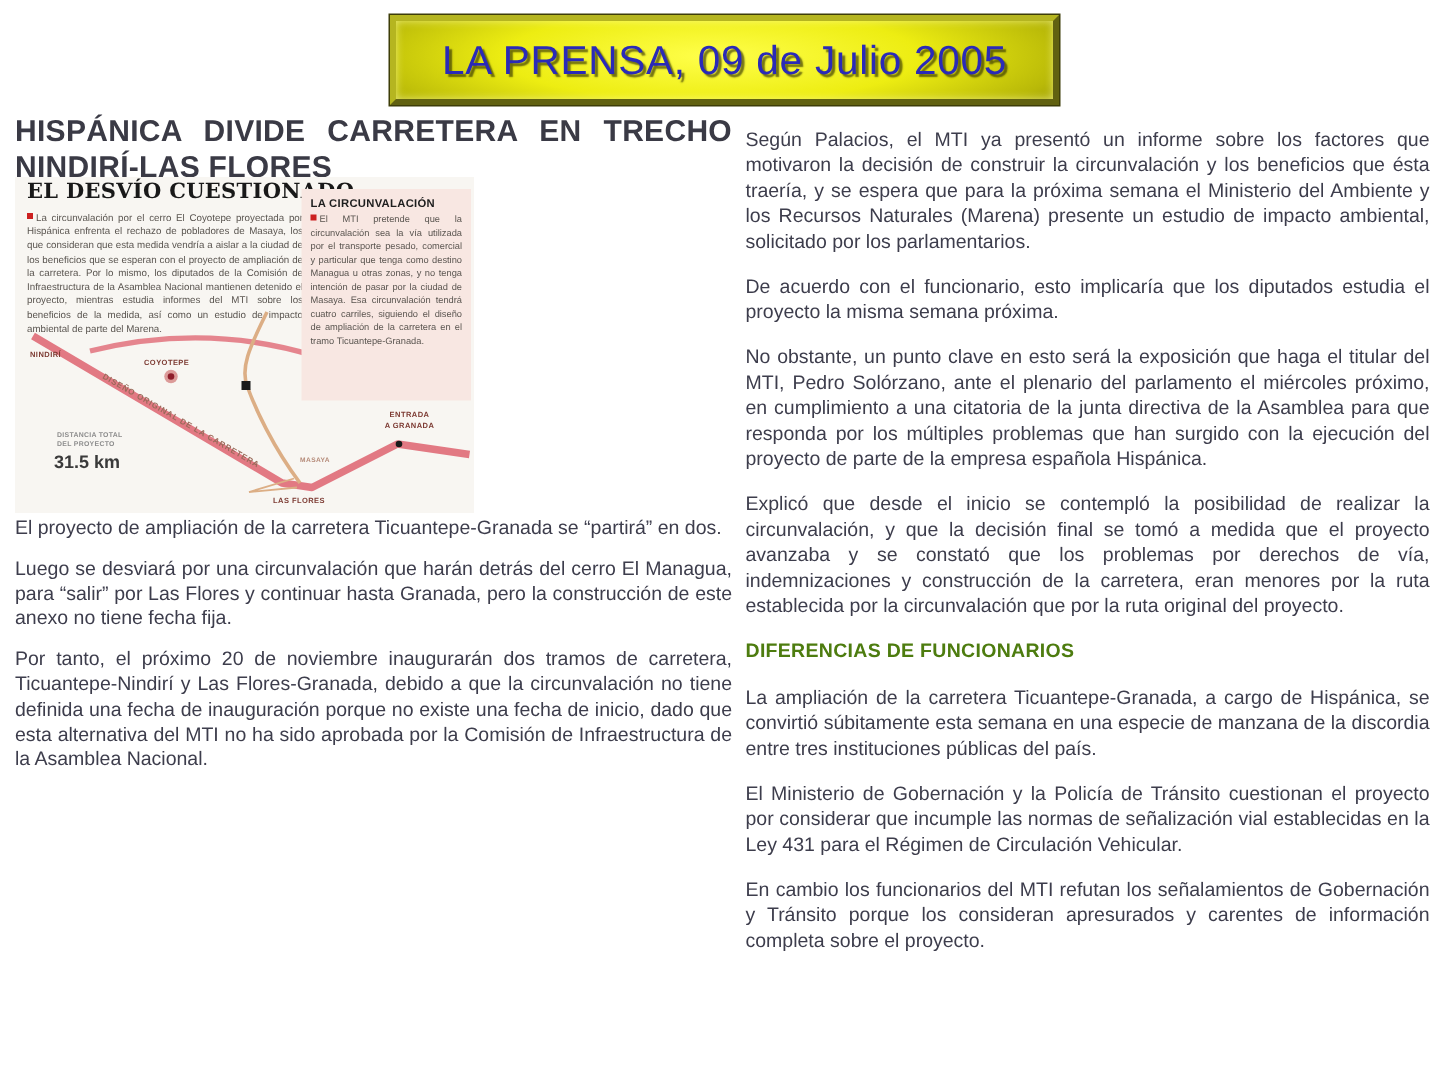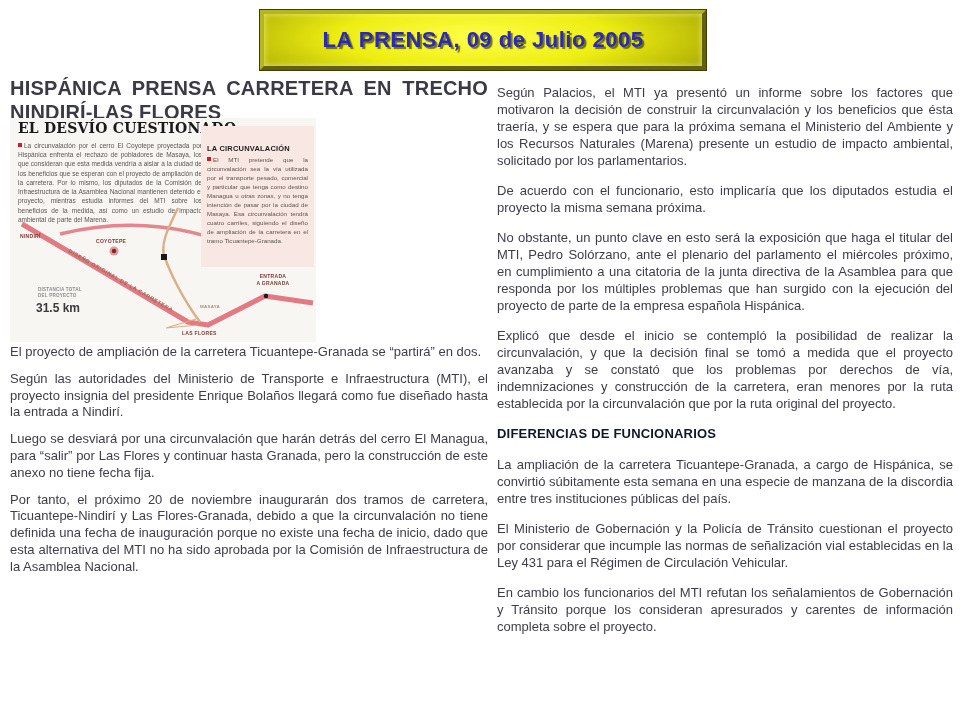--- a/index.html
+++ b/index.html
@@ -11,21 +11,21 @@
   .banner{
     position:absolute;left:260px;top:10px;width:446px;height:60px;
     box-sizing:border-box;
     background:radial-gradient(ellipse 75% 140% at 48% 45%, #ffff4a 0%, #eded12 42%, #b9b908 72%, #6f6f03 100%);
     border:4px outset #b5b520;
     outline:1px solid #3d3d08;
     display:flex;align-items:center;justify-content:center;
     box-shadow:inset 0 0 6px rgba(255,255,160,.7);
   }
   .banner-text{
-    font-size:22px;font-weight:bold;color:#2a2ab8;letter-spacing:.5px;
+    font-size:27px;font-weight:normal;color:#2a2ab8;letter-spacing:.5px;
     text-shadow:2px 2px 1px rgba(45,45,0,.65);
     white-space:nowrap;
   }
   
   .headline{
     position:absolute;left:10px;top:76px;width:478px;
     font-size:20px;font-weight:bold;color:#3a3a45;
     line-height:1.2;text-align:justify;letter-spacing:.2px;
   }
   
@@ -38,53 +38,53 @@
     position:absolute;left:8px;top:2px;z-index:2;
     font-family:"DejaVu Serif", serif;font-weight:bold;
     font-size:14px;color:#191919;letter-spacing:.2px;
   }
   .ig-intro{
     position:absolute;left:8px;top:23px;width:184px;z-index:2;
     font-size:6.5px;line-height:1.42;color:#5a5550;text-align:justify;
   }
   .ig-sidebar{
     position:absolute;right:2px;top:8px;width:113px;height:141px;z-index:2;
-    background:#f8e7e2;padding:18px 6px;box-sizing:border-box;
+    background:#f8e7e2;padding:5px 6px;box-sizing:border-box;
   }
   .ig-sidebar-title{font-size:7.5px;font-weight:bold;color:#1d1d1d;margin-bottom:3px;letter-spacing:.2px;}
   .ig-sidebar-text{font-size:6.2px;line-height:1.45;color:#5a5550;text-align:justify;}
   .sq{
     display:inline-block;width:4px;height:4px;background:#cc2020;
     margin-right:2px;vertical-align:1px;
   }
   .map-label{fill:#7c3a32;font-size:5px;font-weight:bold;letter-spacing:.3px;font-family:"Liberation Sans",sans-serif;}
   .map-label-soft{fill:#b58a78;font-size:4.4px;font-weight:bold;letter-spacing:.3px;font-family:"Liberation Sans",sans-serif;}
   .map-road-label{fill:#9a6a5a;font-size:5.4px;font-weight:bold;letter-spacing:.6px;font-family:"Liberation Sans",sans-serif;}
   .map-dist{fill:#8d8d8d;font-size:4.6px;font-weight:bold;letter-spacing:.2px;font-family:"Liberation Sans",sans-serif;}
   .map-dist-value{fill:#3a3a3a;font-size:12px;font-weight:600;font-family:"Liberation Sans",sans-serif;}
   
   .col{position:absolute;color:#3d3d4c;}
   .col p{margin:0;text-align:justify;}
   .col-left{left:10px;top:344px;width:478px;font-size:13px;line-height:16.8px;}
   .col-left p{margin-bottom:10px;}
   .col-right{left:497px;top:84px;width:456px;font-size:13px;line-height:17px;}
   .col-right p{margin-bottom:13px;}
   .subheading{
-    font-weight:bold;font-size:13px;color:#0f172a;
+    font-weight:bold;font-size:13px;color:#4d7c0f;
     margin:3px 0 14px 0;letter-spacing:.2px;
   }
 </style>
 </head>
 <body>
 
 <div class="banner">
   <span class="banner-text">LA PRENSA, 09 de Julio 2005</span>
 </div>
 
-<div class="headline">HISPÁNICA PRENSA CARRETERA EN TRECHO NINDIRÍ-LAS FLORES</div>
+<div class="headline">HISPÁNICA DIVIDE CARRETERA EN TRECHO NINDIRÍ-LAS FLORES</div>
 
 <div class="infographic">
   <svg width="306" height="224" viewBox="0 0 306 224">
 
     <path d="M 50,116 Q 148,92 238,134" fill="none" stroke="#e27983" stroke-width="3.6" opacity="0.9"></path>
     <path d="M 12,106 L 178,204 L 198,207 L 255,178 L 303,185" fill="none" stroke="#e27983" stroke-width="5" stroke-linejoin="round"></path>
     <path d="M 168,90 C 156,114 150,128 155,140 C 160,154 172,180 190,204" fill="none" stroke="#dcae85" stroke-width="2.4"></path>
     <path d="M 186,201 L 156,210 L 188,207" fill="none" stroke="#dcae85" stroke-width="1.2"></path>
 
     <rect x="151" y="136" width="6" height="6" fill="#1a1a1a"></rect>
@@ -109,21 +109,20 @@
   <div class="ig-intro"><span class="sq"></span><span>La circunvalación por el cerro El Coyotepe proyectada por Hispánica enfrenta el rechazo de pobladores de Masaya, los que consideran que esta medida vendría a aislar a la ciudad de los beneficios que se esperan con el proyecto de ampliación de la carretera. Por lo mismo, los diputados de la Comisión de Infraestructura de la Asamblea Nacional mantienen detenido el proyecto, mientras estudia informes del MTI sobre los beneficios de la medida, así como un estudio de impacto ambiental de parte del Marena.</span></div>
 
   <div class="ig-sidebar">
     <div class="ig-sidebar-title">LA CIRCUNVALACIÓN</div>
     <div class="ig-sidebar-text"><span class="sq"></span><span>El MTI pretende que la circunvalación sea la vía utilizada por el transporte pesado, comercial y particular que tenga como destino Managua u otras zonas, y no tenga intención de pasar por la ciudad de Masaya. Esa circunvalación tendrá cuatro carriles, siguiendo el diseño de ampliación de la carretera en el tramo Ticuantepe-Granada.</span></div>
   </div>
 </div>
 
 <div class="col col-left">
   <p>El proyecto de ampliación de la carretera Ticuantepe-Granada se “partirá” en dos.</p>
-  <p>Según las autoridades del Ministerio de Transporte e Infraestructura (MTI), el proyecto insignia del presidente Enrique Bolaños llegará como fue diseñado hasta la entrada a Nindirí.</p>
   <p>Luego se desviará por una circunvalación que harán detrás del cerro El Managua, para “salir” por Las Flores y continuar hasta Granada, pero la construcción de este anexo no tiene fecha fija.</p>
   <p>Por tanto, el próximo 20 de noviembre inaugurarán dos tramos de carretera, Ticuantepe-Nindirí y Las Flores-Granada, debido a que la circunvalación no tiene definida una fecha de inauguración porque no existe una fecha de inicio, dado que esta alternativa del MTI no ha sido aprobada por la Comisión de Infraestructura de la Asamblea Nacional.</p>
 </div>
 
 <div class="col col-right">
   <p>Según Palacios, el MTI ya presentó un informe sobre los factores que motivaron la decisión de construir la circunvalación y los beneficios que ésta traería, y se espera que para la próxima semana el Ministerio del Ambiente y los Recursos Naturales (Marena) presente un estudio de impacto ambiental, solicitado por los parlamentarios.</p>
   <p>De acuerdo con el funcionario, esto implicaría que los diputados estudia el proyecto la misma semana próxima.</p>
   <p>No obstante, un punto clave en esto será la exposición que haga el titular del MTI, Pedro Solórzano, ante el plenario del parlamento el miércoles próximo, en cumplimiento a una citatoria de la junta directiva de la Asamblea para que responda por los múltiples problemas que han surgido con la ejecución del proyecto de parte de la empresa española Hispánica.</p>
   <p>Explicó que desde el inicio se contempló la posibilidad de realizar la circunvalación, y que la decisión final se tomó a medida que el proyecto avanzaba y se constató que los problemas por derechos de vía, indemnizaciones y construcción de la carretera, eran menores por la ruta establecida por la circunvalación que por la ruta original del proyecto.</p>
   <div class="subheading">DIFERENCIAS DE FUNCIONARIOS</div>

